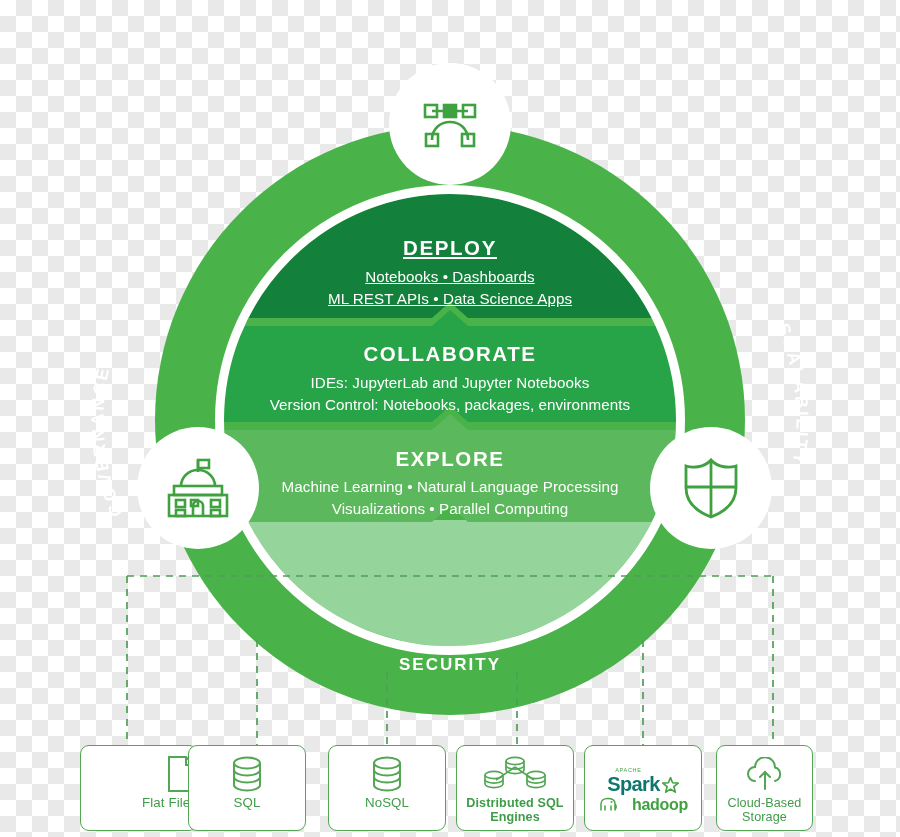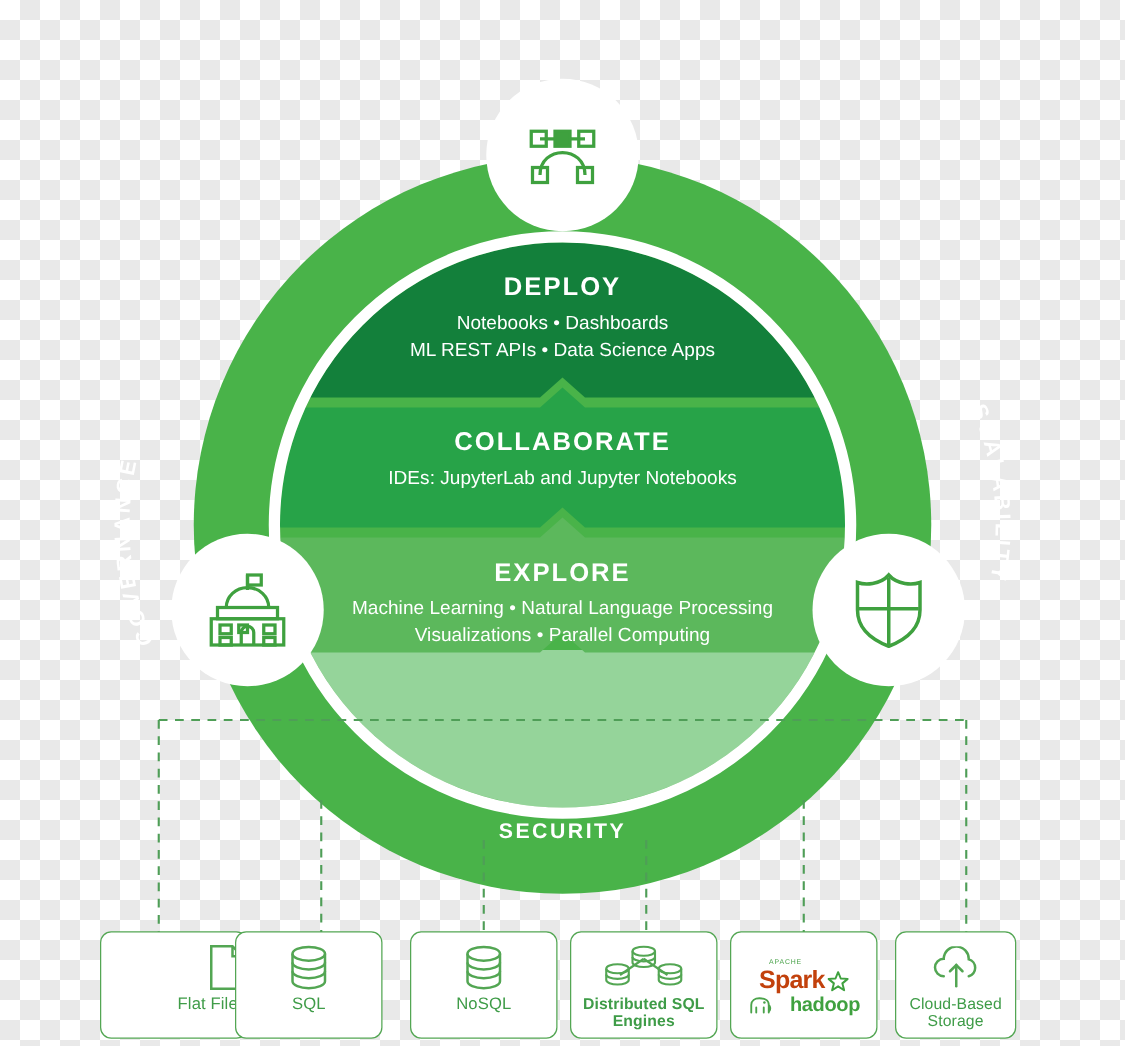--- a/index.html
+++ b/index.html
@@ -42,21 +42,21 @@
     font-size: 20.5px;
     font-weight: bold;
     letter-spacing: 1.6px;
     line-height: 1.15;
   }
   .band-line {
     font-size: 15.2px;
     line-height: 1.45;
     letter-spacing: 0.05px;
   }
-  #deploy-text   { top: 218px; }
+  #deploy-text   { top: 236px; text-decoration: underline; }
   #collaborate-text { top: 342px; }
   #explore-text  { top: 447px; }
   #connect-text  { top: 546px; }
 
   .arc-label {
     position: absolute;
     color: #ffffff;
     font-size: 17px;
     font-weight: bold;
     letter-spacing: 2px;
@@ -174,20 +174,21 @@
 
     <div class="band-text" id="deploy-text">
       <div class="band-title">DEPLOY</div>
       <div class="band-line" style="margin-top:6px">Notebooks  •  Dashboards</div>
       <div class="band-line">ML REST APIs  •  Data Science Apps</div>
     </div>
 
     <div class="band-text" id="collaborate-text">
       <div class="band-title">COLLABORATE</div>
       <div class="band-line" style="margin-top:6px">IDEs: JupyterLab and Jupyter Notebooks</div>
+      <div class="band-line">Version Control: Notebooks, packages, environments</div>
     </div>
 
     <div class="band-text" id="explore-text">
       <div class="band-title">EXPLORE</div>
       <div class="band-line" style="margin-top:5px">Machine Learning  •  Natural Language Processing</div>
       <div class="band-line">Visualizations  •  Parallel Computing</div>
     </div>
 
 
     <div class="arc-label" id="security-label">SECURITY</div>
@@ -304,21 +305,21 @@
         </svg>
       </div>
       <div class="src-label two-line">Distributed SQL<br>Engines</div>
     </div>
 
     <div class="src-box" id="b5">
       <div style="display:flex;flex-direction:column;align-items:center;justify-content:center;height:100%;padding-bottom:4px">
         <div style="display:flex;align-items:flex-end;gap:2px">
           <div style="display:flex;flex-direction:column;align-items:flex-start">
             <span style="font-size:5.5px;color:#4aa34a;letter-spacing:0.7px;line-height:1;margin-left:8px">APACHE</span>
-            <span style="font-size:20px;color:#c2410c;font-weight:bold;line-height:1;letter-spacing:-0.6px">Spark</span>
+            <span style="font-size:20px;color:#0f766e;font-weight:bold;line-height:1;letter-spacing:-0.6px">Spark</span>
           </div>
           <svg width="17" height="17" viewBox="0 0 17 17">
             <path d="M 8.5,0.6 L 10.6,5.8 L 16.2,6.1 L 11.9,9.7 L 13.3,15.2 L 8.5,12.1 L 3.7,15.2 L 5.1,9.7 L 0.8,6.1 L 6.4,5.8 Z" fill="none" stroke="#3fa13f" stroke-width="1.6" stroke-linejoin="round"></path>
           </svg>
         </div>
         <div style="display:flex;align-items:center;gap:14px;margin-top:3px">
           <svg width="20" height="15" viewBox="0 0 20 15">
             <path d="M 3,13 L 3,7 C 3,3.4 6,1.6 9.5,1.6 C 13.5,1.6 17,3.2 17,6.8 L 17,13 M 7,13 L 7,9 M 13,13 L 13,9 M 17,7 C 18.4,8 18.6,10.6 17.4,12" fill="none" stroke="#4aa34a" stroke-width="1.5" stroke-linecap="round"></path>
             <circle cx="13.5" cy="5" r="1" fill="#4aa34a"></circle>
           </svg>

